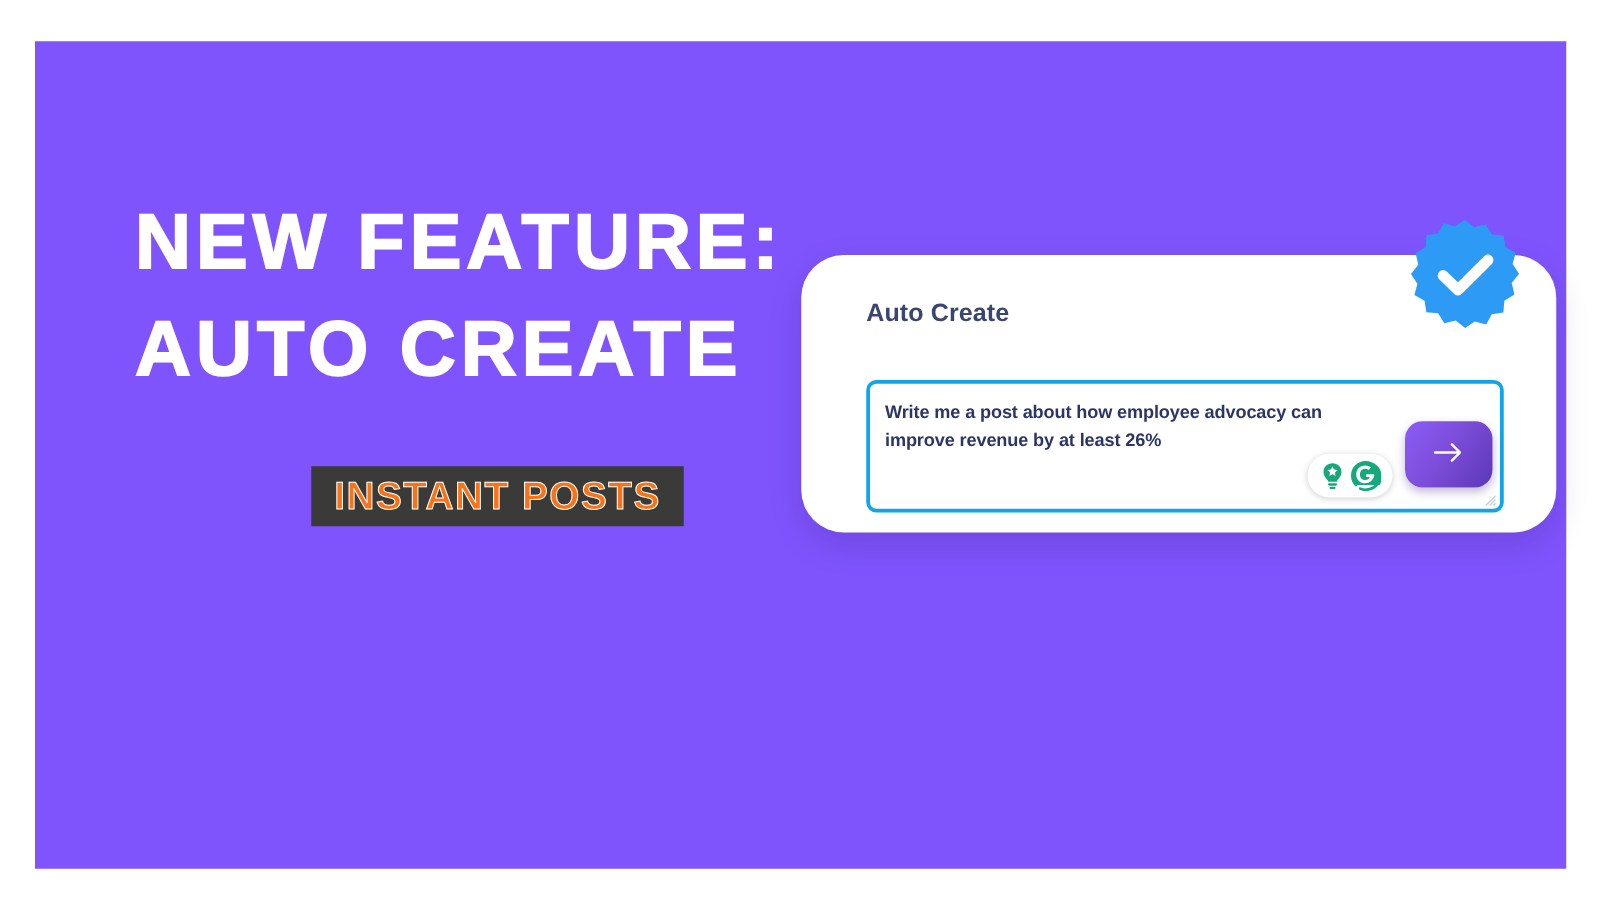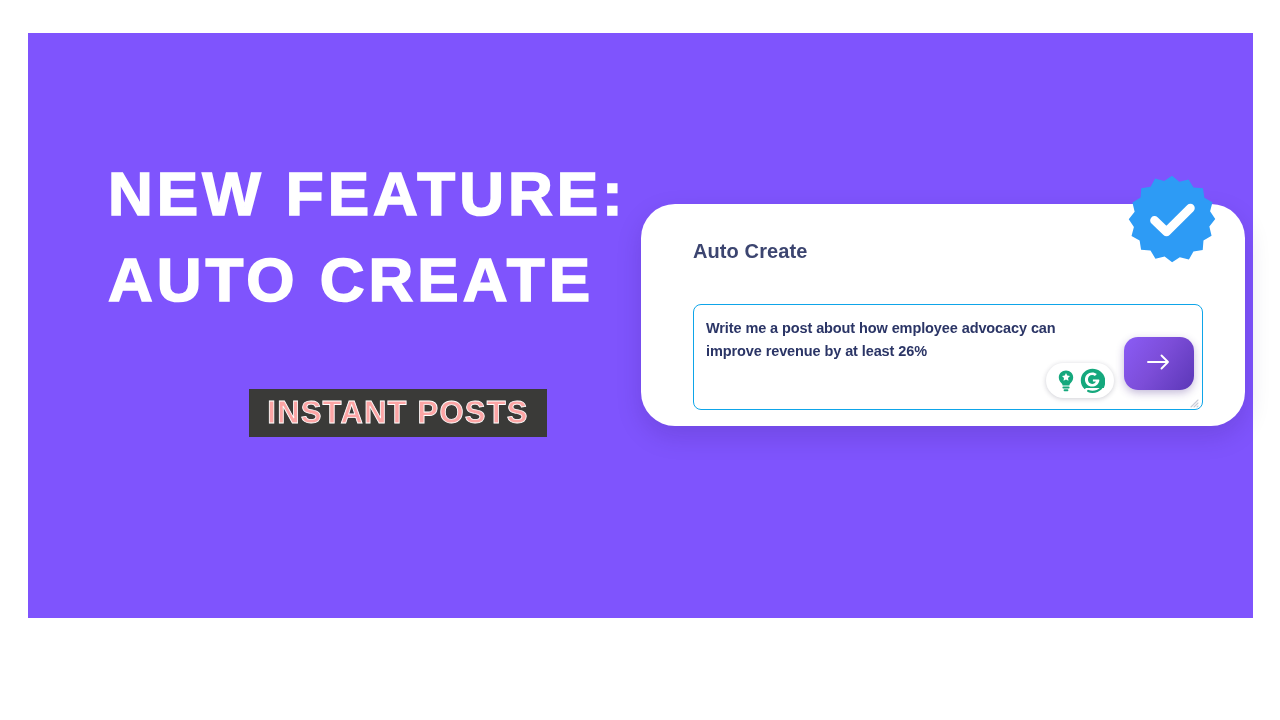--- a/index.html
+++ b/index.html
@@ -20,21 +20,21 @@
     width: 1280px;
     height: 720px;
   }
 
   
   .banner {
     position: absolute;
     left: 28px;
     top: 33px;
     width: 1225px;
-    height: 585px;
+    height: 662px;
     background: #7f54fd;
   }
 
   
   .headline {
     position: absolute;
     left: 80px;
     top: 118px;
     width: 540px;
   }
@@ -56,30 +56,29 @@
     left: 110px;
     top: 340px;
     width: 520px;
     display: flex;
     flex-direction: column;
     align-items: center;
   }
   .subhead-line {
     display: inline-block;
     background: #3a3a38;
-    color: #fca5a5;
+    color: #f97316;
     font-family: "Liberation Sans", "DejaVu Sans", sans-serif;
     font-weight: 700;
     font-size: 31px;
     line-height: 38px;
     letter-spacing: 1.2px;
     text-transform: uppercase;
     padding: 5px 18px 5px 18px;
     white-space: nowrap;
-    margin-top: 16px;
     -webkit-text-stroke: 0.8px #ffffff;
   }
 
   
   .card {
     position: absolute;
     left: 613px;
     top: 171px;
     width: 604px;
     height: 222px;
@@ -100,21 +99,21 @@
 
   
   .prompt-box {
     position: absolute;
     left: 52px;
     top: 100px;
     width: 510px;
     height: 106px;
     box-sizing: border-box;
     background: #ffffff;
-    border: 1px solid #0ea5e9;
+    border: 3px solid #0ea5e9;
     border-radius: 8px;
   }
   .prompt-text {
     position: absolute;
     left: 12px;
     top: 12px;
     width: 400px;
     color: #2b3566;
     font-family: "Liberation Sans", "DejaVu Sans", sans-serif;
     font-weight: 700;

